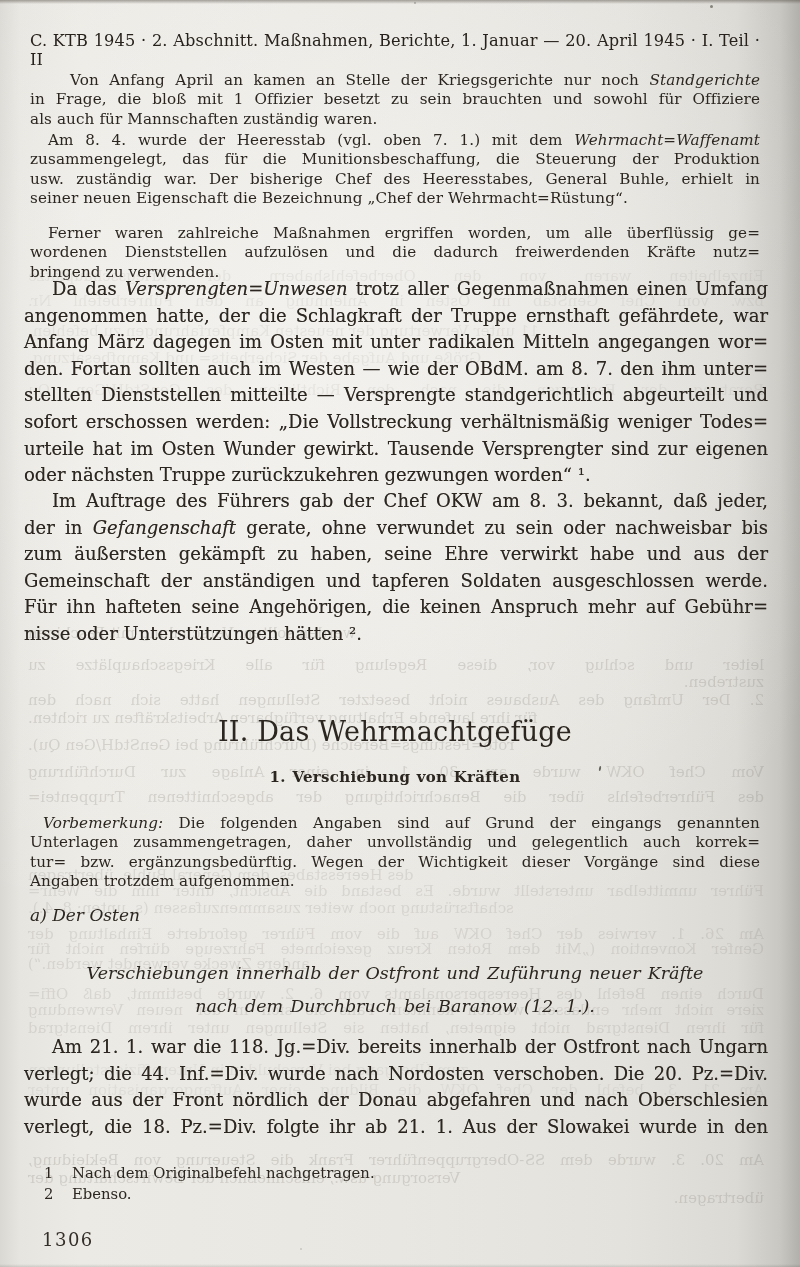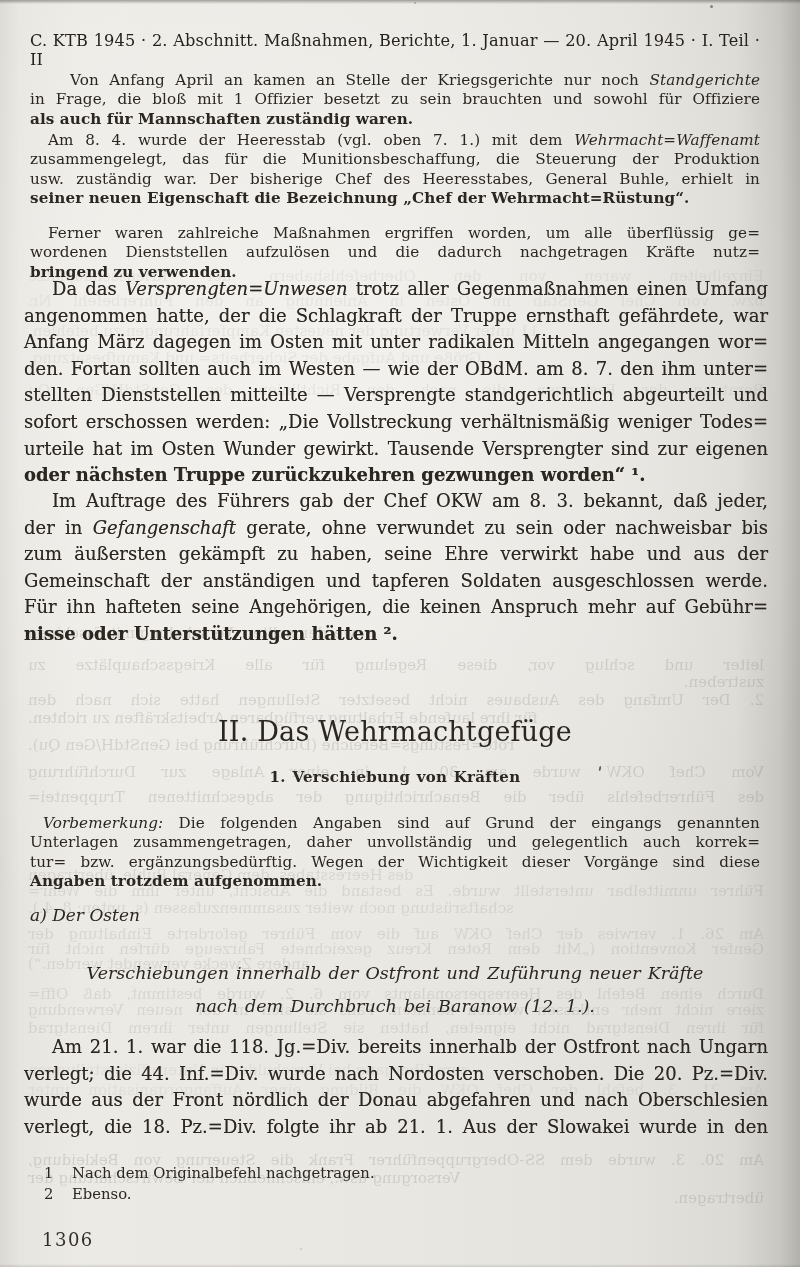--- a/index.html
+++ b/index.html
@@ -21,21 +21,21 @@
   .sheet::after{ 
     content:"";position:absolute;bottom:0;left:0;right:0;height:3px;
     background:linear-gradient(0deg,rgba(70,64,56,.16),rgba(70,64,56,0));
     z-index:5;pointer-events:none;
   }
   .blk{position:absolute;left:30px;width:730px;color:#2b2620;}
   .sm{font-size:15.2px;line-height:19.3px;letter-spacing:.1px;}
   .lg{left:24px;width:744px;font-size:18px;line-height:26.6px;
       text-shadow:0 0 .5px rgba(40,34,28,.5);}
   .ln{text-align:justify;text-align-last:justify;}
-  .ln.end{text-align-last:left;font-weight:bold;}
+  .ln.end{text-align-last:left;}
   .i40{text-indent:40px;}
   .i18{text-indent:18px;}
   .i28{text-indent:28px;}
   .i13{text-indent:13px;}
   .runhead{top:20px;font-size:16.2px;letter-spacing:.15px;
            text-align:justify;text-align-last:justify;color:#27221c;margin-top:11px;}
   .h-section{top:716px;text-align:center;font-size:27px;letter-spacing:.2px;}
   .h-sub{top:768px;text-align:center;font-size:15px;font-weight:bold;
          letter-spacing:.3px;word-spacing:1px;}
   .h-alpha{top:905px;text-align:left;font-style:italic;font-size:17px;}
@@ -100,21 +100,21 @@
 
   <div class="blk sm" style="top:131px">
     <div class="ln i18">Am 8. 4. wurde der Heeresstab (vgl. oben 7. 1.) mit dem <i>Wehrmacht=Waffenamt</i></div>
     <div class="ln">zusammengelegt, das für die Munitionsbeschaffung, die Steuerung der Produktion</div>
     <div class="ln">usw. zuständig war. Der bisherige Chef des Heeresstabes, General Buhle, erhielt in</div>
     <div class="ln end">seiner neuen Eigenschaft die Bezeichnung „Chef der Wehrmacht=Rüstung“.</div>
   </div>
 
   <div class="blk sm" style="top:224px">
     <div class="ln i18">Ferner waren zahlreiche Maßnahmen ergriffen worden, um alle überflüssig ge=</div>
-    <div class="ln">wordenen Dienststellen aufzulösen und die dadurch nachgetragen Kräfte nutz=</div>
+    <div class="ln">wordenen Dienststellen aufzulösen und die dadurch freiwerdenden Kräfte nutz=</div>
     <div class="ln end">bringend zu verwenden.</div>
   </div>
 
   <div class="blk lg" style="top:276px">
     <div class="ln i28">Da das <i>Versprengten=Unwesen</i> trotz aller Gegenmaßnahmen einen Umfang</div>
     <div class="ln">angenommen hatte, der die Schlagkraft der Truppe ernsthaft gefährdete, war</div>
     <div class="ln">Anfang März dagegen im Osten mit unter radikalen Mitteln angegangen wor=</div>
     <div class="ln">den. Fortan sollten auch im Westen — wie der OBdM. am 8. 7. den ihm unter=</div>
     <div class="ln">stellten Dienststellen mitteilte — Versprengte standgerichtlich abgeurteilt und</div>
     <div class="ln">sofort erschossen werden: „Die Vollstreckung verhältnismäßig weniger Todes=</div>

